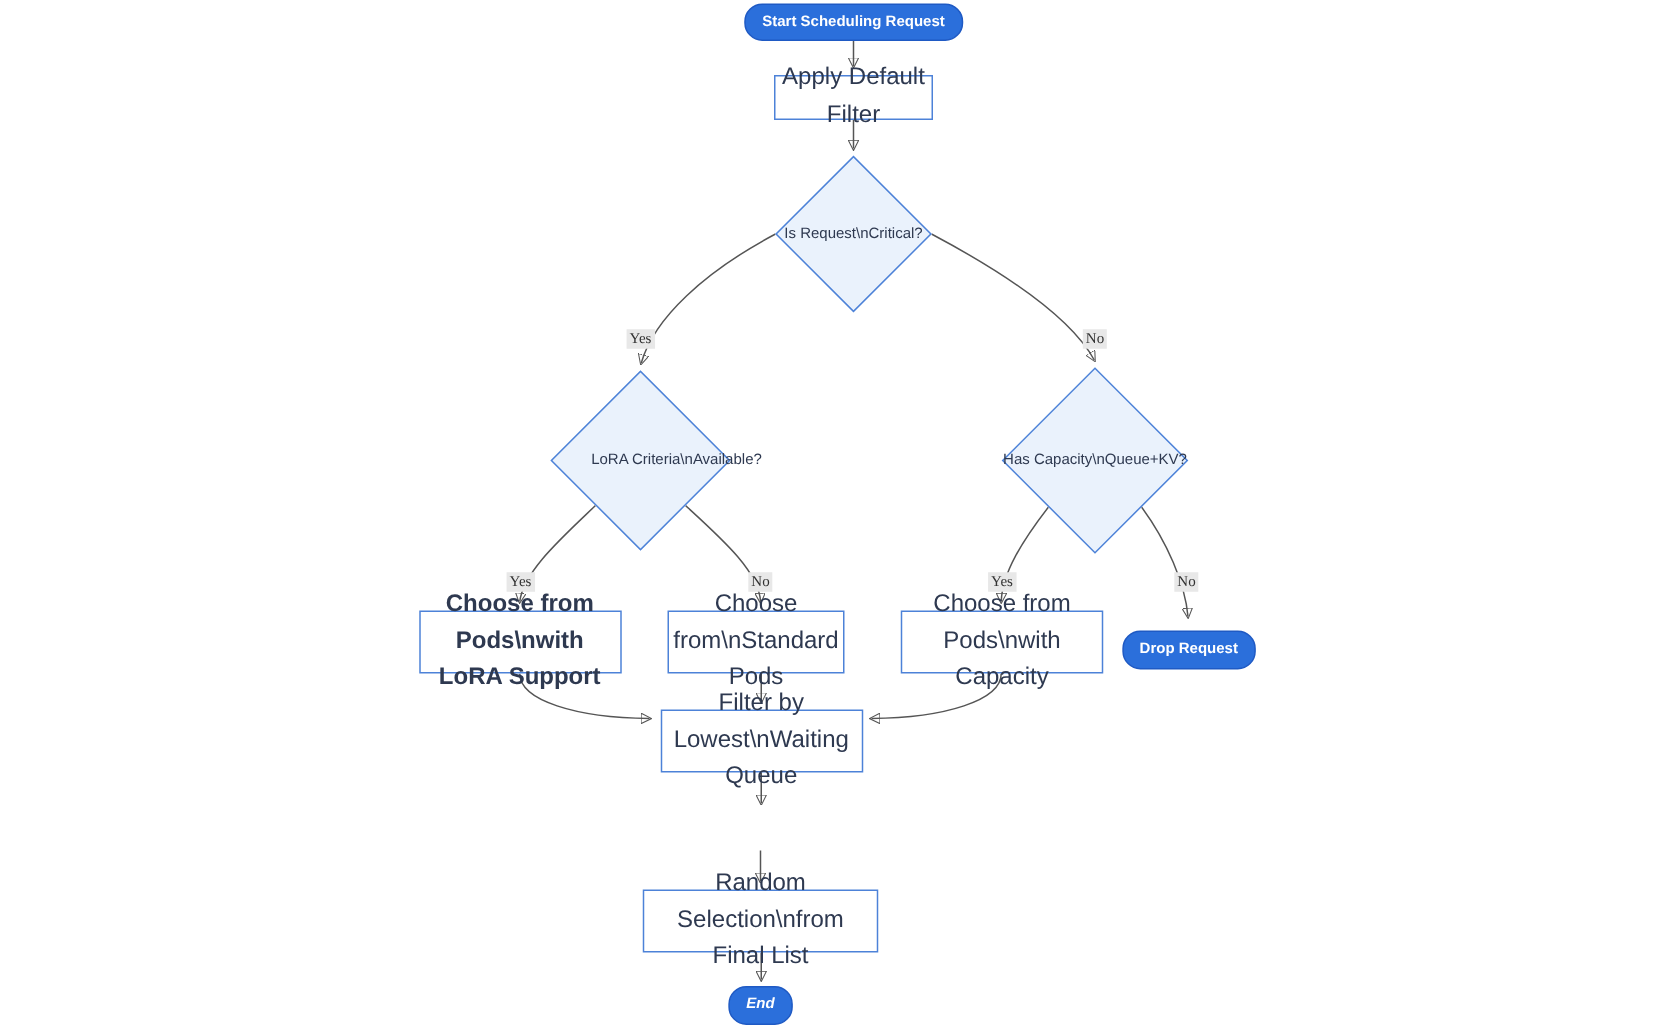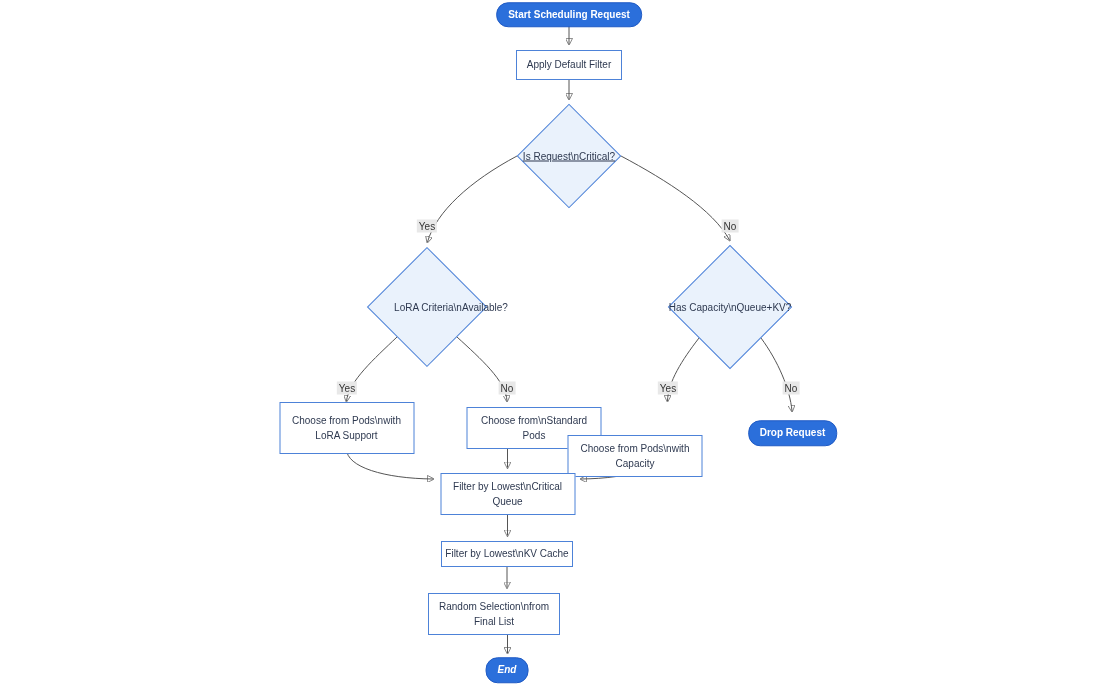--- a/index.html
+++ b/index.html
@@ -19,21 +19,21 @@
   .canvas{
     position:relative;width:1103px;height:685px;background:var(--canvas-bg);
     font-family:"Liberation Sans", sans-serif;overflow:hidden;
   }
   .edges{position:absolute;left:0;top:0;width:1103px;height:685px;}
   .edges path{stroke:var(--edge);stroke-width:1;fill:none;}
   .arrowhead{fill:var(--arrow);stroke:none;}
   .ctr{position:absolute;transform:translate(-50%,-50%);}
   .node{
     box-sizing:border-box;display:flex;align-items:center;justify-content:center;
-    text-align:center;color:var(--node-text);font-size:10px;line-height:1.55;
+    text-align:center;color:var(--node-text);font-size:16px;line-height:1.55;
   }
   .rect{
     background:#ffffff;border:1.4px solid var(--node-border);
     padding:2px 4px;
   }
   .pill{
     background:var(--pill-fill);border:1px solid var(--pill-border);
     color:#ffffff;font-weight:bold;border-radius:12px;
     padding:4px 11px;white-space:nowrap;font-size:10px;text-align:center;
   }
@@ -42,21 +42,21 @@
     background:var(--decision-fill);border:1.6px solid var(--node-border);
     transform:translate(-50%,-50%) rotate(45deg);
   }
   .diamond-label{
     position:absolute;transform:translate(-50%,-50%);
     color:var(--node-text);font-size:10px;white-space:nowrap;text-align:center;
   }
   .elabel{
     position:absolute;transform:translate(-50%,-50%);
     background:var(--edge-label-bg);color:var(--edge-label-text);
-    font-size:10px;padding:0 2px;line-height:1.3;white-space:nowrap;
+    font-size:10px;padding:0 2px;line-height:1.3;white-space:nowrap;font-family:Liberation Serif, serif;
   }
   .nowrap{white-space:nowrap;padding:2px 0;}
 </style>
 </head>
 <body>
 
 <div class="canvas">
 
   <svg class="edges" xmlns="http://www.w3.org/2000/svg">
     <defs>
@@ -78,29 +78,28 @@
     <path d="M507.5,515 L507.5,535.5" marker-end="url(#arrow)"></path>
     <path d="M507,567 L507,587.5" marker-end="url(#arrow)"></path>
     <path d="M507.5,635 L507.5,653" marker-end="url(#arrow)"></path>
   </svg>
 
   <div class="node pill ctr" style="left:569px;top:14.5px;">Start Scheduling Request</div>
   <div class="node pill ctr" style="left:792.5px;top:433px;">Drop Request</div>
   <div class="node pill ctr" style="left:507px;top:670px;font-style:italic;">End</div>
 
   <div class="node rect ctr" style="left:569px;top:64.5px;width:106px;height:30px;">Apply Default Filter</div>
-  <div class="node rect ctr" style="left:346.5px;top:428px;width:135px;height:52px;">Choose from Pods\nwith LoRA Support</div>
-  <div class="node rect ctr" style="left:534px;top:428px;width:135px;height:42px;">Choose from\nStandard Pods</div>
-  <div class="node rect ctr" style="left:635px;top:428px;width:135px;height:42px;margin-top:28px;">Choose from Pods\nwith Capacity</div>
-  <div class="node rect ctr" style="left:507.5px;top:494px;width:135px;height:42px;">Filter by Lowest\nCritical Queue</div>
-  <div class="node rect nowrap ctr" style="left:507px;top:554px;width:132px;height:26px;">Filter by Lowest\nKV Cache</div>
-  <div class="node rect ctr" style="left:494px;top:614px;width:132px;height:42px;">Random Selection\nfrom Final List</div>
+  <div class="node rect ctr" style="left:346.5px;top:428px;width:135px;height:42px;font-weight:bold;">Choose from Pods\nwith LoRA Support</div>
+  <div class="node rect ctr" style="left:504px;top:428px;width:118px;height:42px;">Choose from\nStandard Pods</div>
+  <div class="node rect ctr" style="left:668px;top:428px;width:135px;height:42px;">Choose from Pods\nwith Capacity</div>
+  <div class="node rect ctr" style="left:507.5px;top:494px;width:135px;height:42px;">Filter by Lowest\nWaiting Queue</div>
+  <div class="node rect ctr" style="left:507px;top:614px;width:157px;height:42px;">Random Selection\nfrom Final List</div>
 
   <div class="diamond-shape" style="left:569px;top:156px;width:74px;height:74px;"></div>
-  <div class="diamond-label" style="left:569px;top:156px;text-decoration:underline;">Is Request\nCritical?</div>
+  <div class="diamond-label" style="left:569px;top:156px;">Is Request\nCritical?</div>
 
   <div class="diamond-shape" style="left:427px;top:307px;width:85px;height:85px;"></div>
   <div class="diamond-label" style="left:427px;top:307px;padding-left:48px;">LoRA Criteria\nAvailable?</div>
 
   <div class="diamond-shape" style="left:730px;top:307px;width:88px;height:88px;"></div>
   <div class="diamond-label" style="left:730px;top:307px;">Has Capacity\nQueue+KV?</div>
 
   <span class="elabel" style="left:427px;top:226px;">Yes</span>
   <span class="elabel" style="left:730px;top:226px;">No</span>
   <span class="elabel" style="left:347px;top:388px;">Yes</span>

